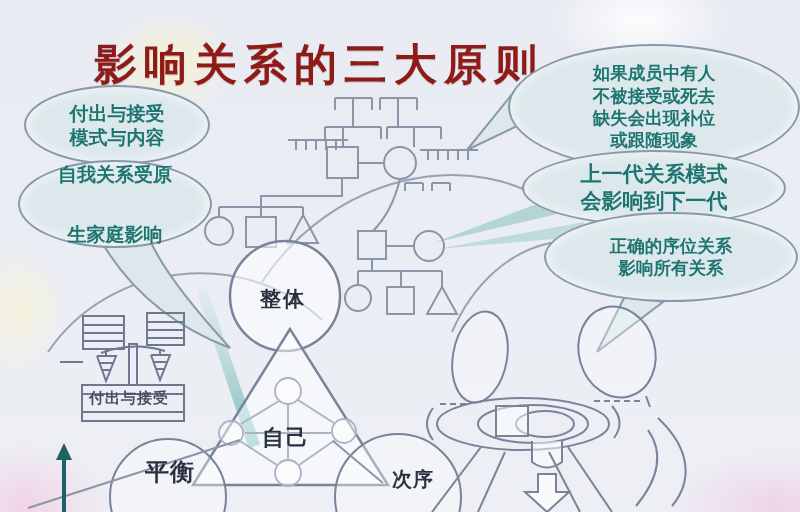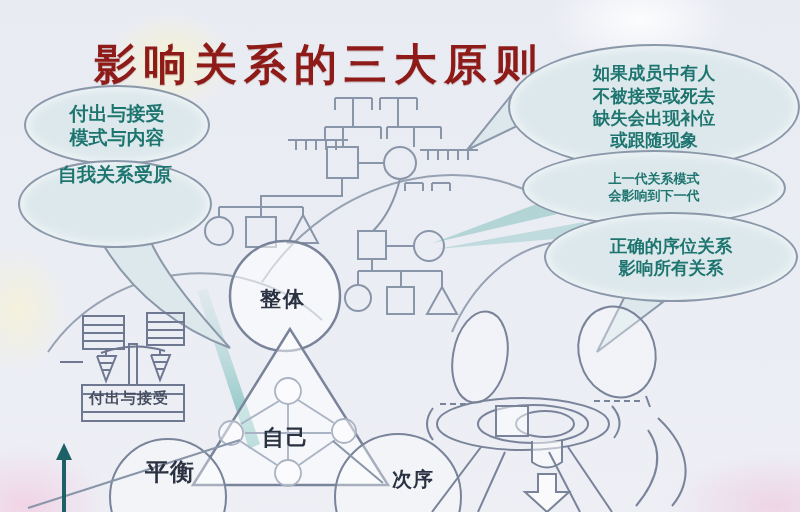--- a/index.html
+++ b/index.html
@@ -22,21 +22,21 @@
   }
   .bubble{
     position:absolute;background:#dce8ec;border:2px solid #8b98a9;border-radius:50%;
     display:flex;flex-direction:column;align-items:center;justify-content:center;
     text-align:center;color:#1e756f;font-weight:bold;line-height:1.28;
     box-shadow:inset 0 0 14px rgba(255,255,255,.8);
   }
   .b1{left:24px;top:85px;width:182px;height:76px;font-size:19px;}
   .b2{left:18px;top:160px;width:190px;height:84px;font-size:19px;justify-content:space-between;}
   .b3{left:508px;top:44px;width:288px;height:122px;font-size:17.5px;}
-  .b4{left:522px;top:150px;width:260px;height:72px;font-size:13px;}
+  .b4{left:522px;top:150px;width:260px;height:72px;font-size:21px;}
   .b5{left:544px;top:212px;width:250px;height:86px;font-size:17.5px;}
   .nlabel{
     position:absolute;font-weight:bold;color:#2a3140;white-space:nowrap;
   }
   .l-whole{left:260px;top:285px;font-size:21px;letter-spacing:2px;font-family:Liberation Mono, monospace;}
   .l-self{left:262px;top:423px;font-size:22px;letter-spacing:2px;}
   .l-balance{left:145px;top:456px;font-size:24px;letter-spacing:1px;}
   .l-order{left:392px;top:466px;font-size:20px;letter-spacing:1px;}
   .l-gr{left:89px;top:389px;font-size:15px;letter-spacing:1px;color:#454d5e;}
 </style>
@@ -163,20 +163,21 @@
 
   <h1 class="title">影响关系的三大原则</h1>
 
   <div class="bubble b1">
     <div>付出与接受</div>
     <div>模式与内容</div>
   </div>
 
   <div class="bubble b2">
     <div>自我关系受原</div>
+    <div>生家庭影响</div>
   </div>
 
   <div class="bubble b3">
     <div>如果成员中有人</div>
     <div>不被接受或死去</div>
     <div>缺失会出现补位</div>
     <div>或跟随现象</div>
   </div>
 
   <div class="bubble b4">

